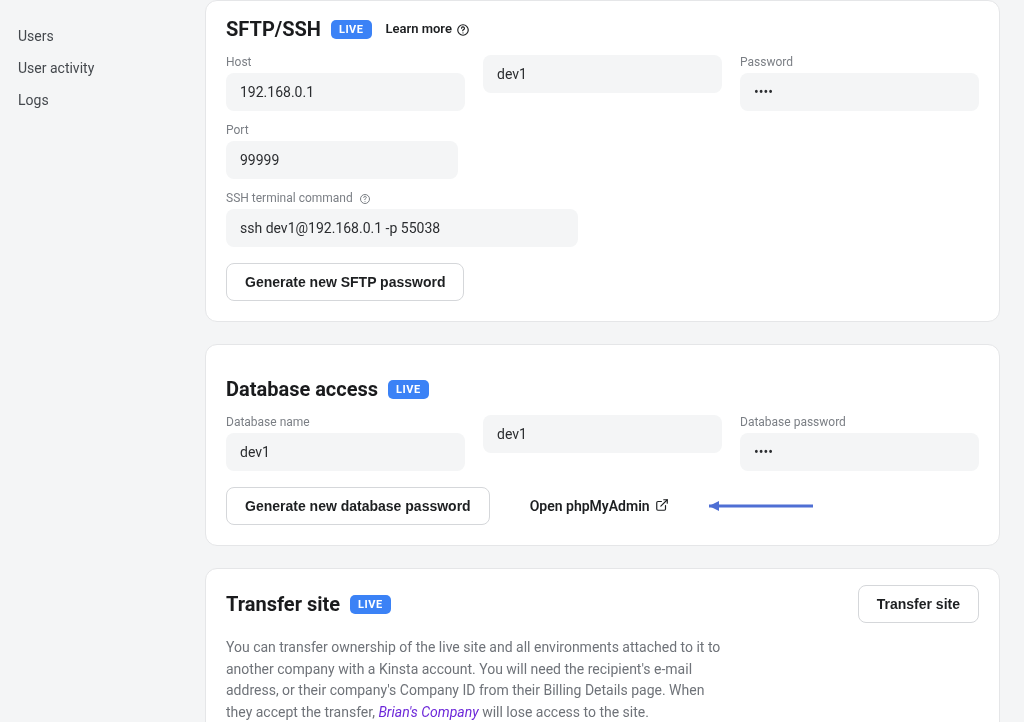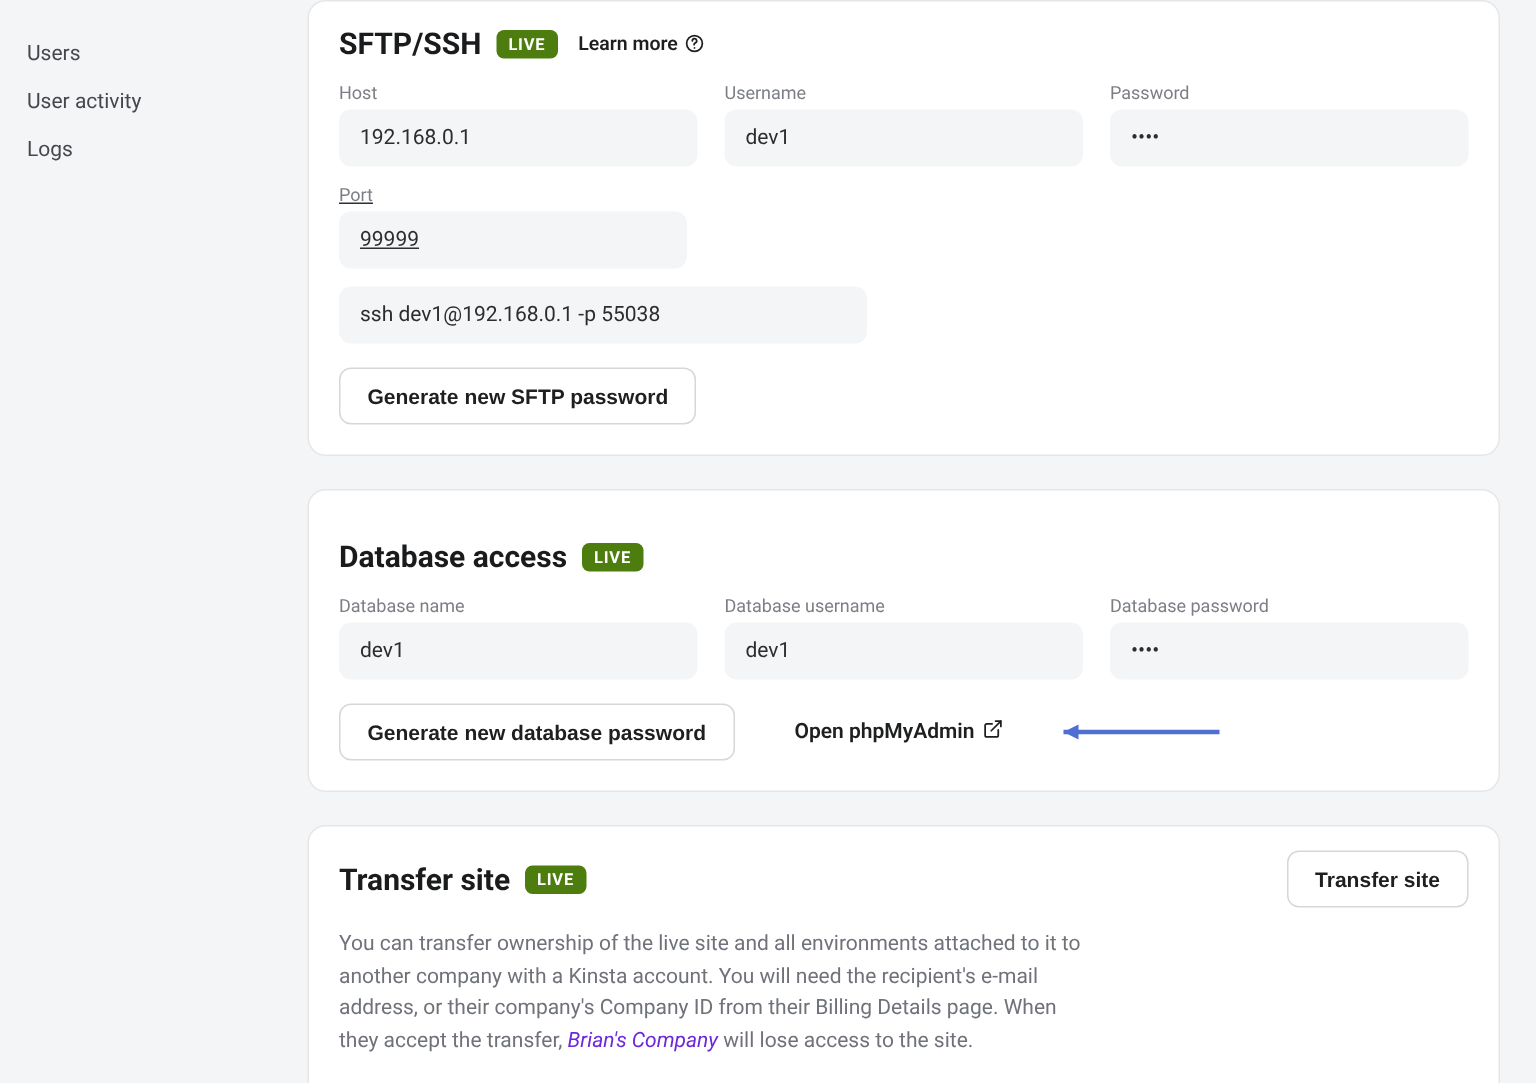--- a/index.html
+++ b/index.html
@@ -44,21 +44,21 @@
     align-items: center;
     gap: 10px;
     margin: 16px 0 14px 0;
   }
   .section-title {
     font-size: 20px;
     font-weight: 700;
     color: #1a1b1d;
   }
   .live-badge {
-    background: #4d7c0f;
+    background: #3b82f6;
     color: #ffffff;
     font-size: 11px;
     font-weight: 700;
     letter-spacing: .5px;
     padding: 3px 8px;
     border-radius: 5px;
   }
   .learn-more {
     font-size: 13px;
     font-weight: 600;
@@ -70,21 +70,21 @@
   }
   .learn-more svg { vertical-align: middle; }
   .row {
     display: flex;
     gap: 18px;
     margin-bottom: 12px;
   }
   .field {
     flex: 1;
   }
-  .field-short { width: 232px; flex: none; text-decoration: underline; }
+  .field-short { width: 232px; flex: none; }
   .field-med { width: 352px; flex: none; }
   .label {
     font-size: 12px;
     color: #7b7f85;
     margin-bottom: 4px;
   }
   .label svg { margin-left: 3px; vertical-align: middle; }
   .value-box {
     background: #f4f5f6;
     border-radius: 8px;
@@ -171,38 +171,47 @@
           </span>
         </span>
       </div>
 
       <div class="row">
         <div class="field">
           <div class="label">Host</div>
           <div class="value-box">192.168.0.1</div>
         </div>
         <div class="field">
-          <div class="label">Username</div>
           <div class="value-box">dev1</div>
         </div>
         <div class="field">
           <div class="label">Password</div>
           <div class="value-box">••••</div>
         </div>
       </div>
 
       <div class="row">
         <div class="field field-short">
           <div class="label">Port</div>
           <div class="value-box">99999</div>
         </div>
       </div>
 
       <div class="row" style="margin-bottom:4px;">
         <div class="field field-med">
+          <div class="label">
+            <span>SSH terminal command</span>
+            <span>
+              <svg width="12" height="12" viewBox="0 0 24 24" fill="none" stroke="#7b7f85" stroke-width="2">
+                <circle cx="12" cy="12" r="9"></circle>
+                  <path d="M9.5 9a2.5 2.5 0 1 1 3.5 2.3c-.9.4-1.5 1-1.5 2" stroke-linecap="round"></path>
+                  <circle cx="12" cy="17" r="1" fill="#7b7f85" stroke="none"></circle>
+              </svg>
+            </span>
+          </div>
           <div class="value-box">ssh dev1@192.168.0.1 -p 55038</div>
         </div>
       </div>
 
       <div class="btn-row">
         <button class="btn">
           <span>Generate new SFTP password</span>
         </button>
       </div>
     </div>
@@ -212,21 +221,20 @@
         <span class="section-title">Database access</span>
         <span class="live-badge">LIVE</span>
       </div>
 
       <div class="row">
         <div class="field">
           <div class="label">Database name</div>
           <div class="value-box">dev1</div>
         </div>
         <div class="field">
-          <div class="label">Database username</div>
           <div class="value-box">dev1</div>
         </div>
         <div class="field">
           <div class="label">Database password</div>
           <div class="value-box">••••</div>
         </div>
       </div>
 
       <div class="btn-row">
         <button class="btn">

